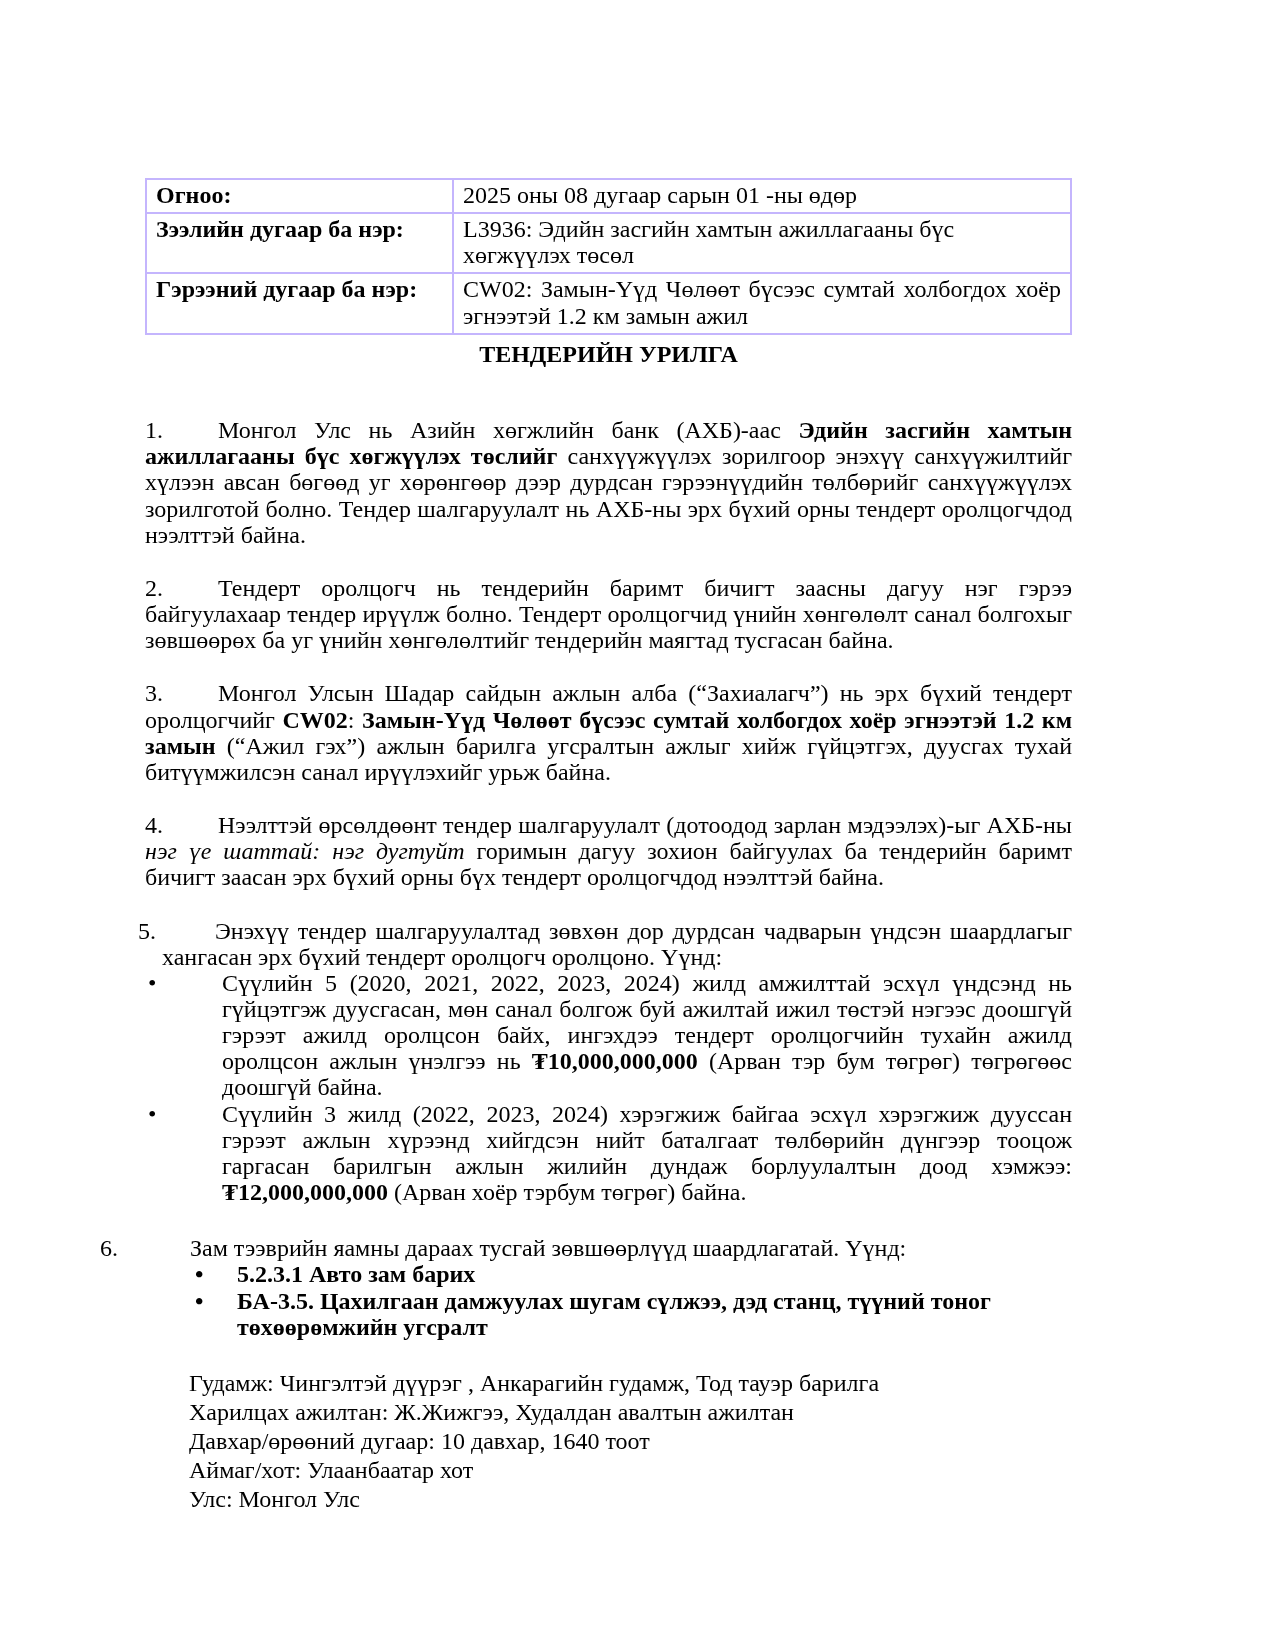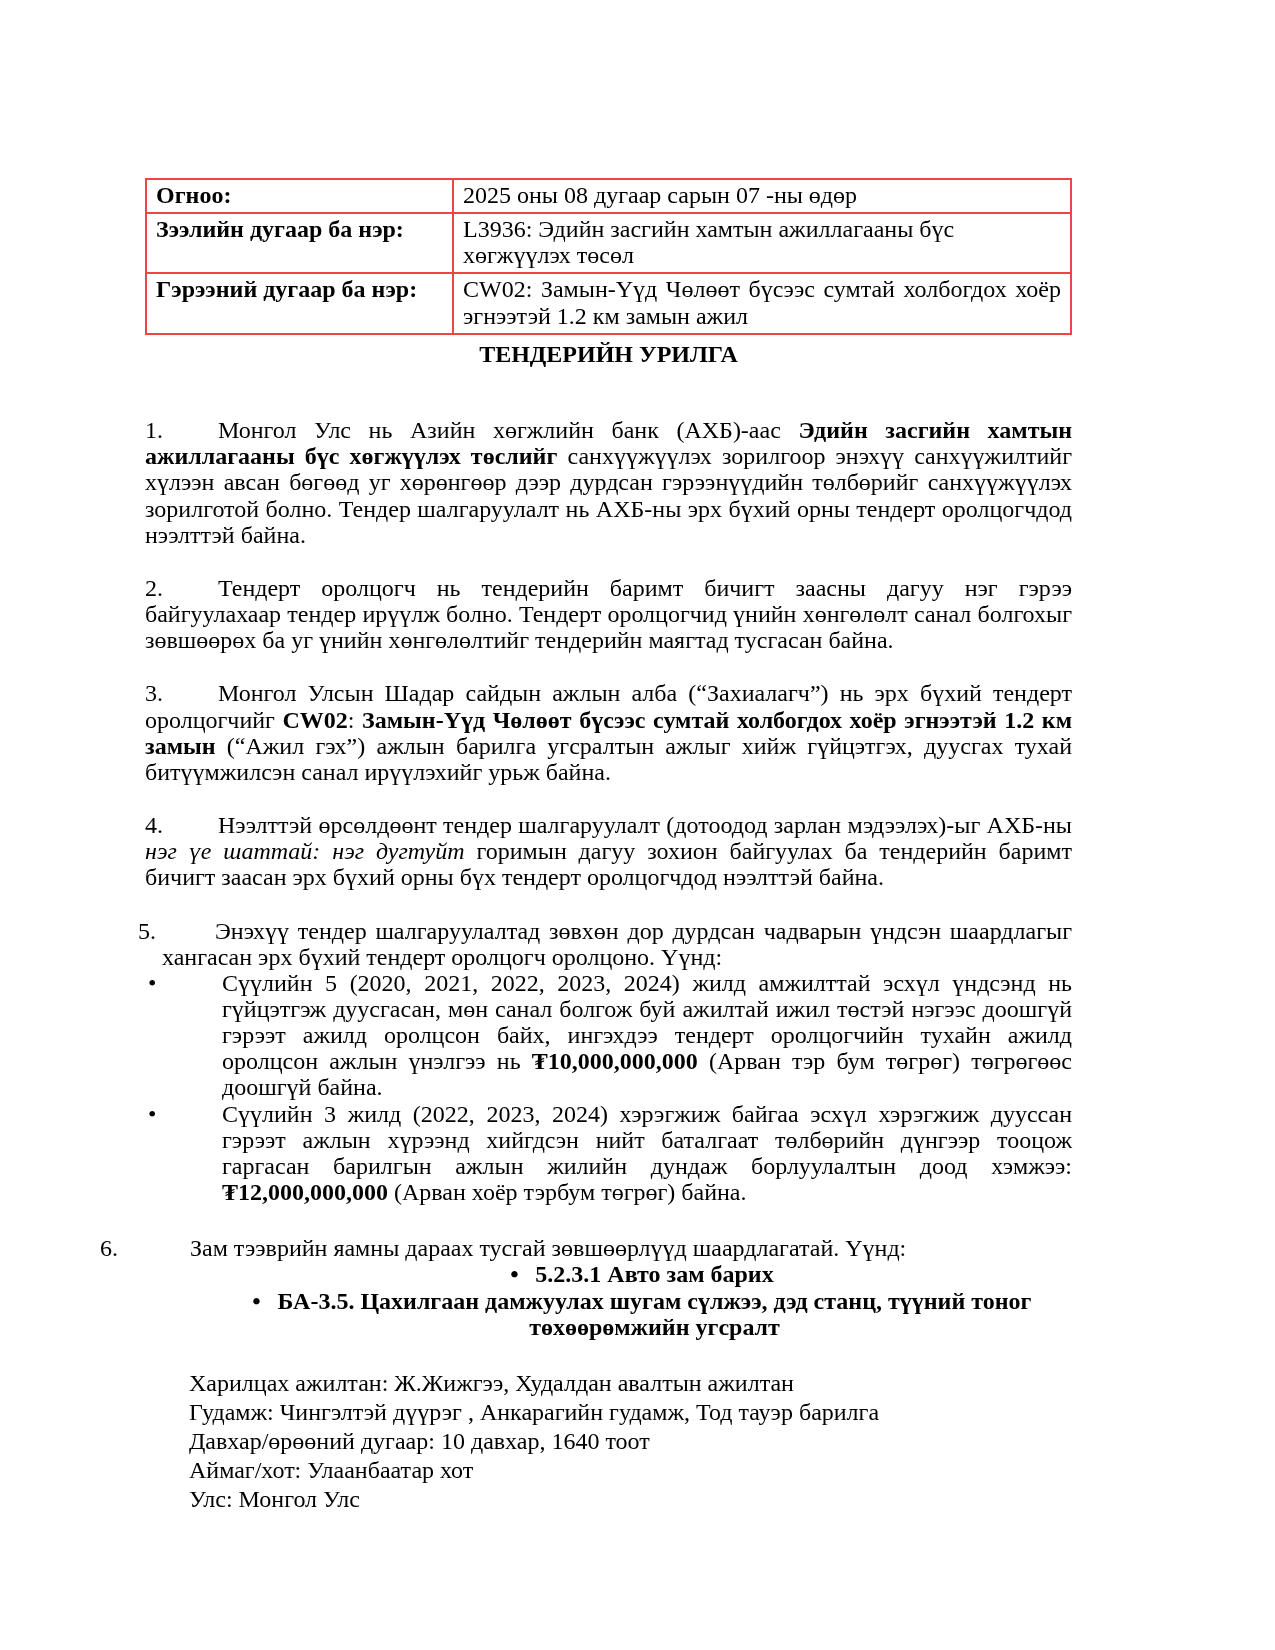--- a/index.html
+++ b/index.html
@@ -17,21 +17,21 @@
     color: #000000;
     overflow: hidden;
   }
   
   table.info-table {
     width: 100%;
     border-collapse: collapse;
     margin-bottom: 6px;
   }
   table.info-table td {
-    border: 2px solid #ef4444;
+    border: 2px solid #c4b5fd;
     padding: 2px 9px 4px 9px;
     vertical-align: top;
   }
   td.lbl { width: 287px; font-weight: bold; }
   td.val {}
   td.justify { text-align: justify; border-radius: 24px; }
   
   h1.doc-title {
     font-size: 24px;
     font-weight: bold;
@@ -47,40 +47,40 @@
   .para5 .num { width: 65px; }
   .hang { padding-left: 45px; text-indent: -45px; margin-bottom: 0; }
   .hang .num { width: 45px; }
   .p6 { margin-top: 30px; text-align: left; }
   .p7 { margin-top: 25px; margin-bottom: 26px; text-align: justify; }
   
   .bullet { text-align: justify; margin: 0; }
   .bullet .bullet-mark { display: inline-block; }
   .b5 { margin-left: 40px; padding-left: 37px; text-indent: -37px; }
   .b5 .bullet-mark { width: 37px; }
-  .b6 { margin-left: 71px; padding-left: 21px; text-indent: -21px; font-weight: bold; text-align: center; }
+  .b6 { margin-left: 71px; padding-left: 21px; text-indent: -21px; font-weight: bold; text-align: left; }
   .b6 .bullet-mark { width: 21px; }
   
   .contact { margin-left: 44px; margin-top: 30px; }
   .contact-line { margin-bottom: 3px; }
   
   .run-normal { font-weight: normal; font-style: normal; }
   .run-bold { font-weight: bold; }
   .run-italic { font-style: italic; }
 </style>
 </head>
 <body>
 
 <div class="page">
 
   <table class="info-table">
     <tbody>
       <tr>
         <td class="lbl">Огноо:</td>
-        <td class="val">2025 оны 08 дугаар сарын 07 -ны өдөр</td>
+        <td class="val">2025 оны 08 дугаар сарын 01 -ны өдөр</td>
       </tr>
       <tr>
         <td class="lbl">Зээлийн дугаар ба нэр:</td>
         <td class="val">L3936: Эдийн засгийн хамтын ажиллагааны бүс хөгжүүлэх төсөл</td>
       </tr>
       <tr>
         <td class="lbl">Гэрээний дугаар ба нэр:</td>
         <td class="val justify">CW02: Замын-Үүд Чөлөөт бүсээс сумтай холбогдох хоёр эгнээтэй 1.2 км замын ажил</td>
       </tr>
     </tbody>
@@ -103,20 +103,20 @@
   <div class="bullet b5"><span class="bullet-mark">•</span><span><span class="run-normal">Сүүлийн 3 жилд (2022, 2023, 2024) хэрэгжиж байгаа эсхүл хэрэгжиж дууссан гэрээт ажлын хүрээнд хийгдсэн нийт баталгаат төлбөрийн дүнгээр тооцож гаргасан барилгын ажлын жилийн дундаж борлуулалтын доод хэмжээ: </span><span class="run-bold">₮12,000,000,000</span><span class="run-normal"> (Арван хоёр тэрбум төгрөг) байна.</span></span></div>
 
   <div class="para hang p6"><span class="num">6.</span><span><span class="run-normal">Зам тээврийн яамны дараах тусгай зөвшөөрлүүд шаардлагатай. Үүнд:</span></span></div>
 
   <div class="bullet b6"><span class="bullet-mark">•</span><span><span class="run-bold">5.2.3.1 Авто зам барих</span></span></div>
 
   <div class="bullet b6"><span class="bullet-mark">•</span><span><span class="run-bold">БА-3.5. Цахилгаан дамжуулах шугам сүлжээ, дэд станц, түүний тоног төхөөрөмжийн угсралт</span></span></div>
 
 
   <div class="contact">
+    <div class="contact-line">Гудамж: Чингэлтэй дүүрэг , Анкарагийн гудамж, Тод тауэр барилга</div>
     <div class="contact-line">Харилцах ажилтан: Ж.Жижгээ, Худалдан авалтын ажилтан</div>
-    <div class="contact-line">Гудамж: Чингэлтэй дүүрэг , Анкарагийн гудамж, Тод тауэр барилга</div>
     <div class="contact-line">Давхар/өрөөний дугаар: 10 давхар, 1640 тоот</div>
     <div class="contact-line">Аймаг/хот: Улаанбаатар хот</div>
     <div class="contact-line">Улс: Монгол Улс</div>
   </div>
 
 </div>
 
 </body></html>

